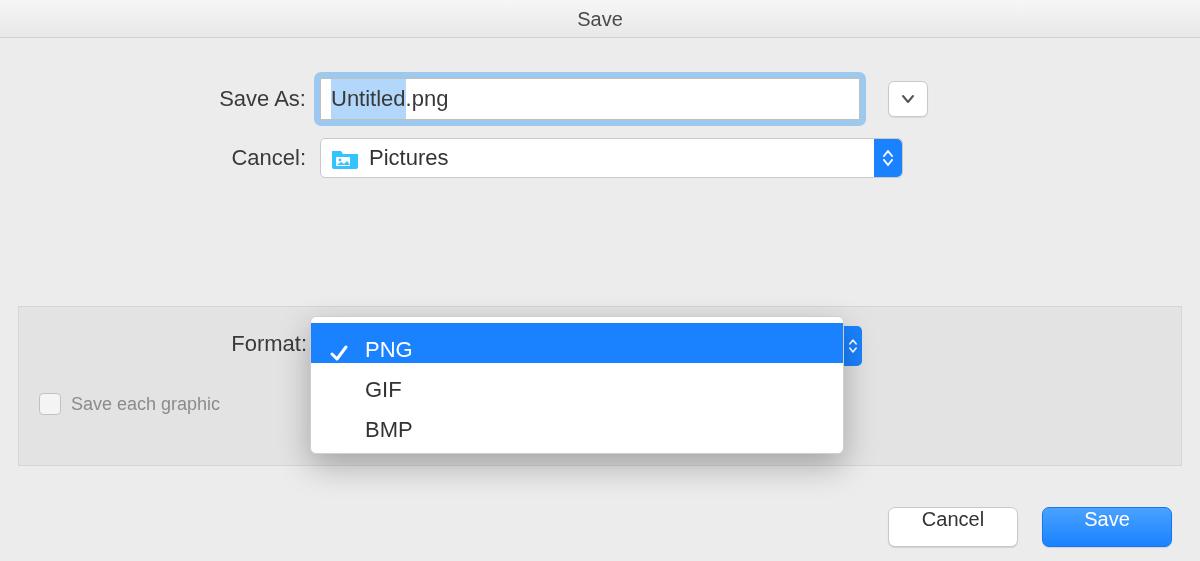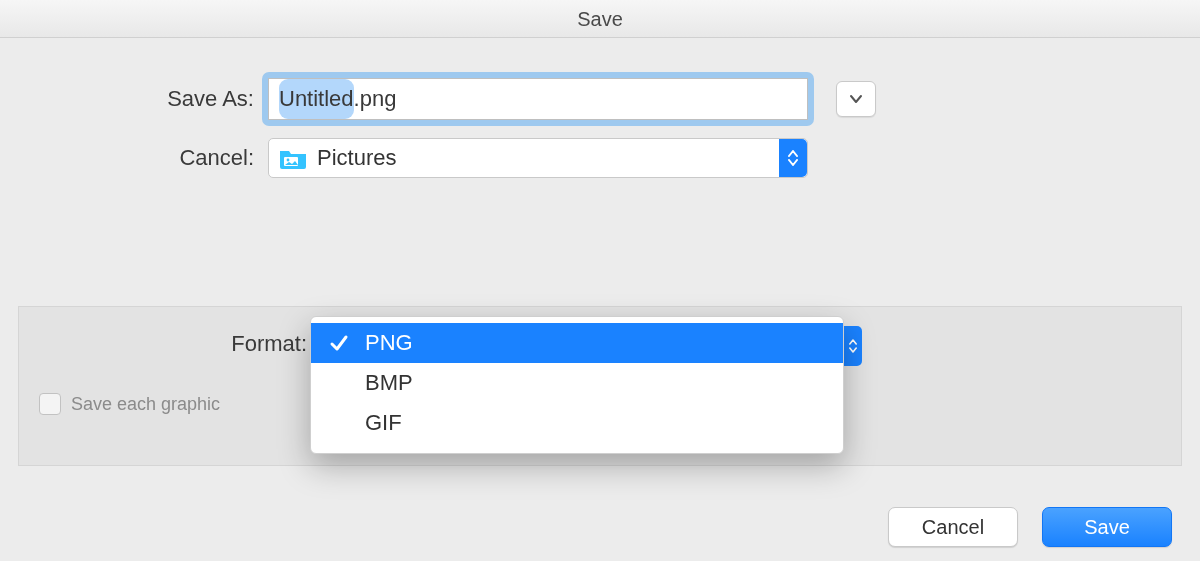--- a/index.html
+++ b/index.html
@@ -29,21 +29,21 @@
   
   .form {
     padding-top: 40px;
   }
   .row {
     display: flex;
     align-items: center;
     margin-bottom: 18px;
   }
   .row .lbl {
-    width: 268px;
+    width: 320px;
     text-align: right;
     padding-right: 14px;
     font-size: 22px;
     color: #3a3a3a;
   }
 
   
   .saveas-wrap {
     position: relative;
     width: 540px;
@@ -62,21 +62,20 @@
     background: #fff;
     border: 1px solid #bfbfbf;
     padding: 0 10px;
     font-size: 22px;
     line-height: 40px;
     display: flex;
     align-items: center;
   }
   .sel {
     background: #b3d7fb;
-    border-radius: 9px;
   }
 
   
   .expand-btn {
     margin-left: 28px;
     width: 40px;
     height: 36px;
     background: #fff;
     border: 1px solid #c9c9c9;
     border-radius: 6px;
@@ -96,21 +95,21 @@
     height: 40px;
     background: #fff;
     border: 1px solid #c9c9c9;
     padding: 0 10px;
     font-size: 22px;
     line-height: 38px;
   }
 
   
   .where-select {
-    width: 540px;
+    width: 583px;
     height: 40px;
     background: #fff;
     border: 1px solid #c9c9c9;
     border-radius: 5px;
     display: flex;
     align-items: center;
     padding-left: 10px;
     position: relative;
   }
   .where-select .folder-ico {
@@ -174,21 +173,21 @@
     background: #fff;
     border: 1px solid #cfcfcf;
     border-radius: 6px;
     box-shadow: 0 12px 32px rgba(0,0,0,0.28);
     padding: 6px 0 10px 0;
     z-index: 20;
   }
   .menu-item {
     height: 40px;
     display: flex;
-    align-items: center;
+    align-items: flex-end;
     padding-left: 54px;
     font-size: 22px;
     color: #333;
     position: relative;
   }
   .menu-item.selected {
     background: #1a82ff;
     color: #fff;
   }
   .menu-item .tick {
@@ -217,21 +216,20 @@
     bottom: 14px;
     display: flex;
     gap: 24px;
   }
   .btn {
     min-width: 130px;
     height: 40px;
     border-radius: 7px;
     font-size: 20px;
     display: flex;
-    align-items: center;
     justify-content: center;
     box-shadow: 0 1px 1px rgba(0,0,0,.12);
   }
   .btn-cancel {
     background: #fff;
     border: 1px solid #c9c9c9;
     color: #333;
   }
   .btn-save {
     background: linear-gradient(#4aa2ff, #1a82ff);
@@ -310,24 +308,24 @@
 </div>
 
 <div class="menu">
   <div class="menu-item selected">
     <svg class="tick" viewBox="0 0 20 20">
       <polyline points="3,11 8,16 17,4" fill="none" stroke="#fff" stroke-width="3" stroke-linecap="round" stroke-linejoin="round"></polyline>
     </svg>
     <span>PNG</span>
   </div>
   <div class="menu-item">
+    <span>GIF</span>
+  </div>
+  <div class="menu-item">
     <span>BMP</span>
-  </div>
-  <div class="menu-item">
-    <span>GIF</span>
   </div>
 </div>
 
 <div class="actions">
   <div class="btn btn-cancel">
     <span>Cancel</span>
   </div>
   <div class="btn btn-save">
     <span>Save</span>
   </div>

